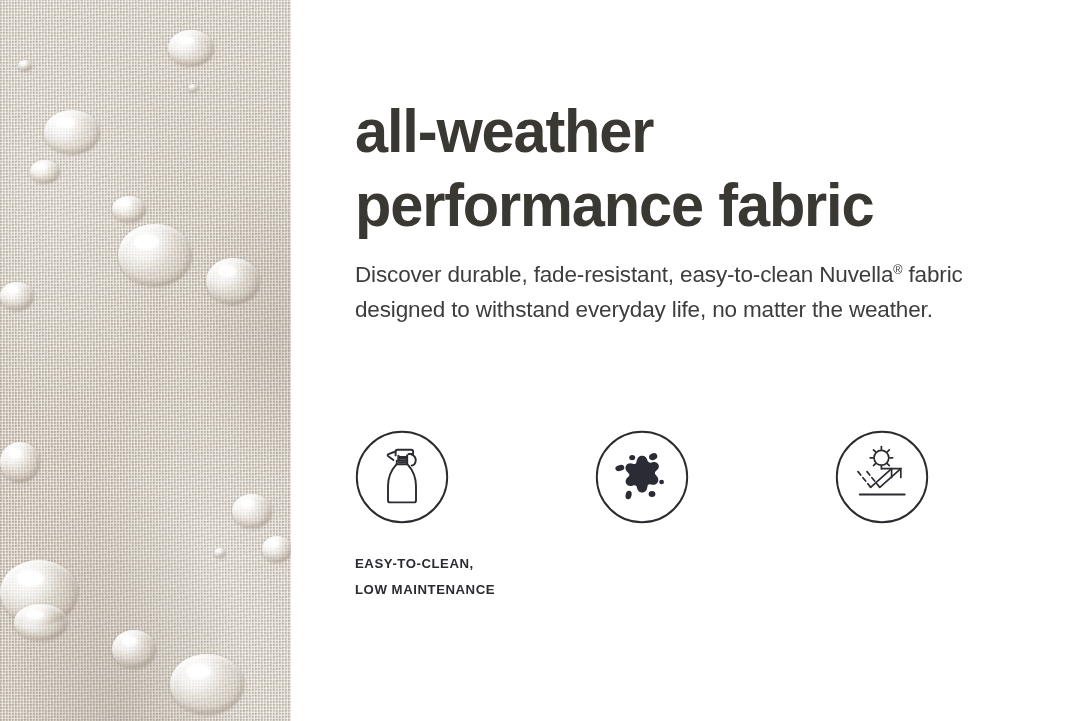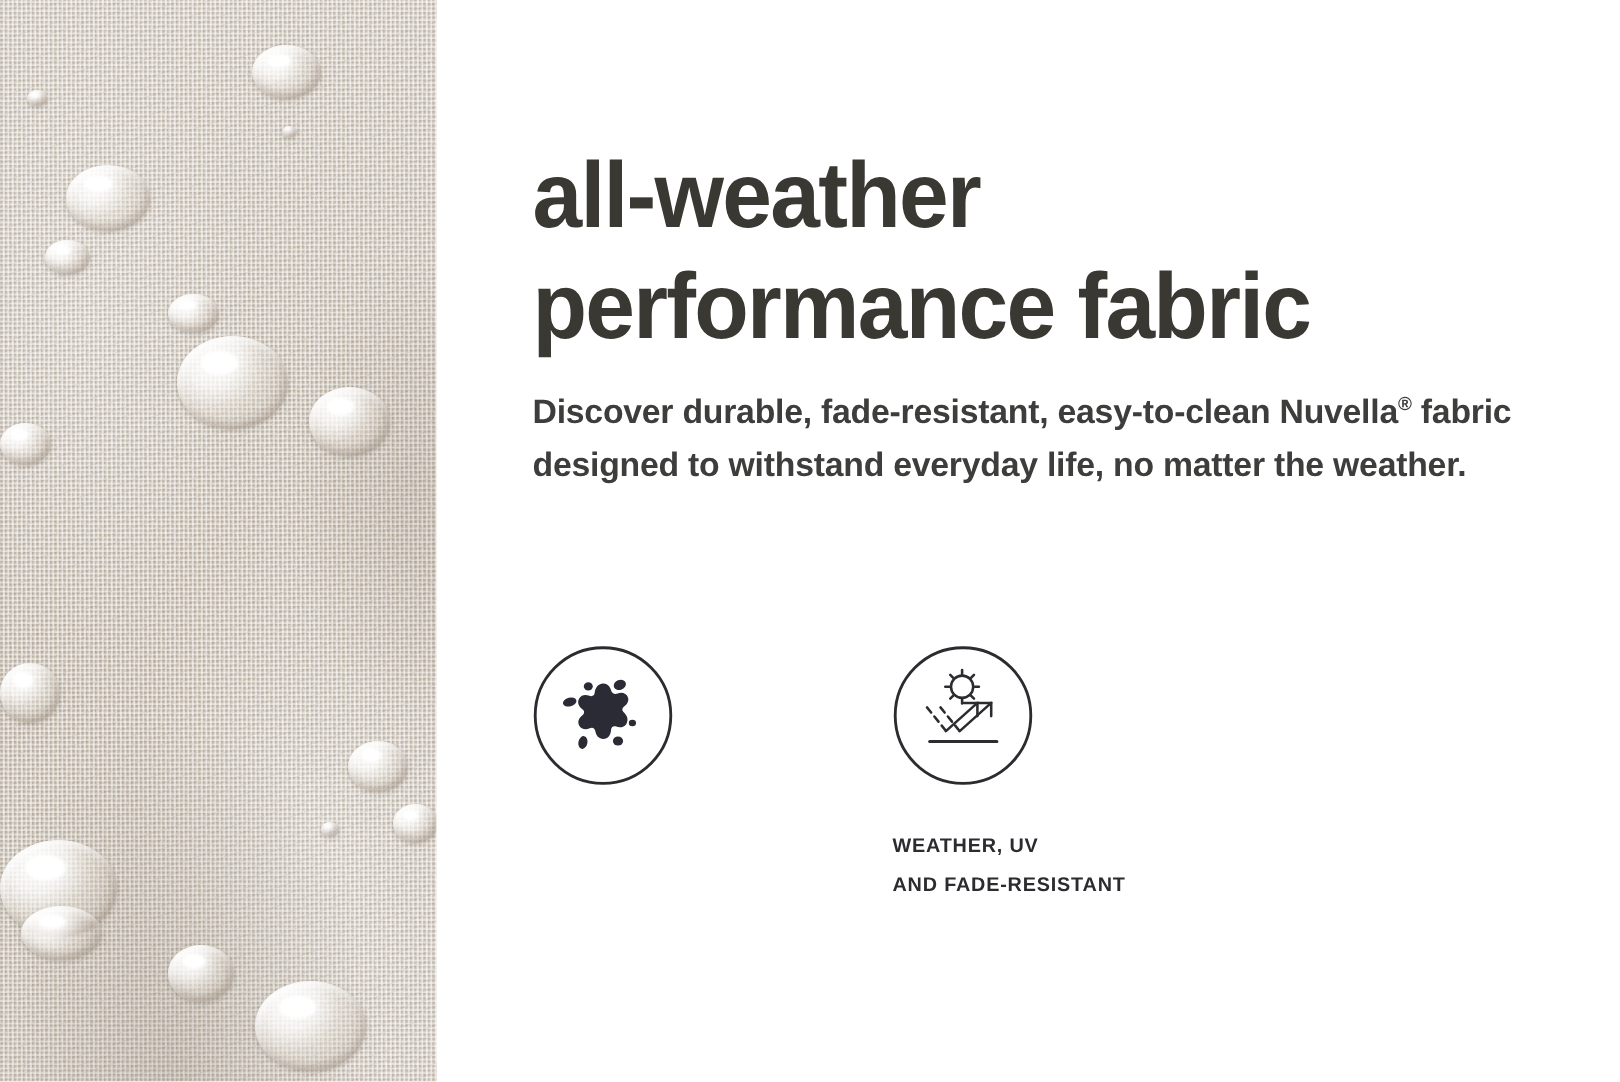--- a/index.html
+++ b/index.html
@@ -113,21 +113,21 @@
     transform-origin: left top;
     white-space: pre-line;
   }
   .subcopy {
     position: absolute;
     left: 64px;
     top: 258px;
     width: 660px;
     margin: 0;
     font-family: "Liberation Sans", sans-serif;
-    font-weight: 700;
+    font-weight: 400;
     font-size: 22.5px;
     line-height: 34.5px;
     letter-spacing: -0.15px;
     color: #3d3d3c;
   }
   .subcopy sup {
     font-size: 0.56em;
     vertical-align: super;
     line-height: 0;
   }
@@ -191,20 +191,42 @@
 
   <div class="content-panel">
 
     <h1 class="headline">all-weather
 performance fabric</h1>
 
     <p class="subcopy"><span>Discover durable, fade-resistant, easy-to-clean Nuvella</span><sup>®</sup><span> fabric designed to withstand everyday life, no matter the weather.</span></p>
 
     <div class="features">
 
+      <div class="feature">
+        <svg class="feature-icon" viewBox="0 0 94 94">
+          <circle cx="47" cy="47" r="45.2" fill="none" stroke="#2b2b30" stroke-width="1.9"></circle>
+          <g fill="none" stroke="#2b2b30" stroke-width="1.9" stroke-linejoin="round" stroke-linecap="round">
+
+            <path d="M41.6 34.2 C36.2 40.2 33.0 48.0 33.0 56.0 L33.0 70.4 C33.0 71.6 33.9 72.4 35.0 72.4 L59.0 72.4 C60.1 72.4 61.0 71.6 61.0 70.4 L61.0 56.0 C61.0 48.0 57.8 40.2 52.4 34.2 Z"></path>
+
+            <path d="M41.8 34.2 L41.8 30.6 L52.2 30.6 L52.2 34.2"></path>
+            <path d="M52.2 30.6 L52.2 25.2"></path>
+            <path d="M43.4 30.6 L43.4 25.6"></path>
+            <path d="M43.6 28.8 L51.9 28.8 M43.6 26.9 L51.9 26.9 M44.0 32.3 L52.1 32.3"></path>
+
+            <path d="M40.6 25.4 L40.6 21.4 C40.6 20.4 41.3 19.7 42.3 19.7 L56.4 19.7 C57.4 19.7 58.1 20.4 58.1 21.4 L58.1 24.0"></path>
+            <path d="M40.6 21.5 L33.5 24.2 C32.6 24.5 32.4 25.4 33.0 26.0 L38.4 30.0"></path>
+
+            <path d="M55.6 24.2 C59.4 25.4 61.2 28.4 60.6 31.6 C60.2 33.8 58.6 35.2 56.6 35.6"></path>
+            <path d="M53.6 24.0 L57.2 24.0"></path>
+          </g>
+        </svg>
+        <div class="feature-caption">EASY-TO-CLEAN,
+LOW MAINTENANCE</div>
+      </div>
 
       <div class="feature">
         <svg class="feature-icon" viewBox="0 0 94 94">
           <circle cx="47" cy="47" r="45.2" fill="none" stroke="#2b2b30" stroke-width="1.9"></circle>
           <g fill="#2b2b36">
             <path d="M46.0 25.8 C49.4 25.0 51.6 27.4 52.4 30.2 C53.0 32.4 54.8 33.2 56.8 32.4 C59.6 31.2 62.6 32.2 63.6 34.8 C64.5 37.2 63.2 39.4 61.2 40.8 C59.6 41.9 59.4 43.6 60.8 44.9 C63.2 47.1 64.2 50.0 62.6 52.6 C61.1 55.0 58.2 55.3 55.8 54.4 C53.9 53.7 52.5 54.6 52.4 56.6 C52.2 60.0 50.3 62.6 47.2 62.6 C44.2 62.6 42.4 60.4 41.9 57.5 C41.5 55.4 40.0 54.6 38.1 55.5 C35.4 56.7 32.4 56.1 31.1 53.6 C29.8 51.1 31.0 48.5 33.1 47.0 C34.8 45.8 34.9 44.1 33.3 42.9 C30.8 41.0 29.6 38.2 31.1 35.6 C32.5 33.1 35.4 32.8 37.9 33.8 C39.8 34.6 41.3 33.7 41.5 31.7 C41.8 28.9 43.2 26.4 46.0 25.8 Z"></path>
             <ellipse cx="37.2" cy="27.6" rx="3.0" ry="2.7"></ellipse>
             <ellipse cx="58.2" cy="26.6" rx="4.2" ry="3.3" transform="rotate(-22 58.2 26.6)"></ellipse>
             <ellipse cx="24.8" cy="38.0" rx="4.6" ry="2.9" transform="rotate(-14 24.8 38.0)"></ellipse>
             <ellipse cx="33.6" cy="65.0" rx="3.0" ry="4.3" transform="rotate(12 33.6 65.0)"></ellipse>
@@ -236,19 +258,17 @@
             <path d="M32.0 41.6 L44.6 57.2" stroke-dasharray="4.4 3.4"></path>
 
             <path d="M35.6 57.4 L56.6 38.6"></path>
             <path d="M47.6 38.6 L56.6 38.6 L56.6 47.4"></path>
             <path d="M44.8 57.4 L65.8 38.6"></path>
             <path d="M56.8 38.6 L65.8 38.6 L65.8 47.4"></path>
 
             <path d="M24.8 64.4 L69.6 64.4" stroke-width="2.0"></path>
           </g>
         </svg>
-        <div class="feature-caption">WEATHER, UV
-AND FADE-RESISTANT</div>
       </div>
 
     </div>
   </div>
 </div>
 
 </body></html>

